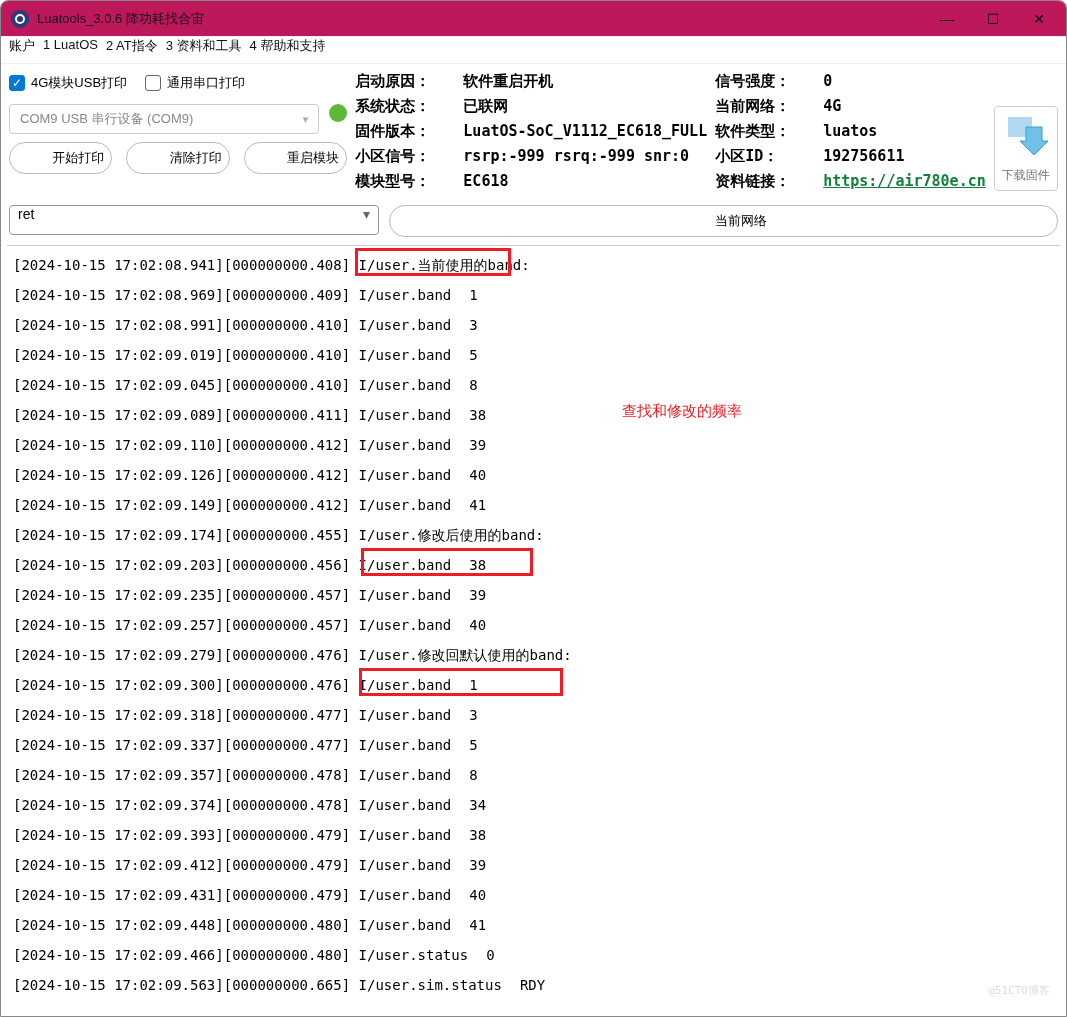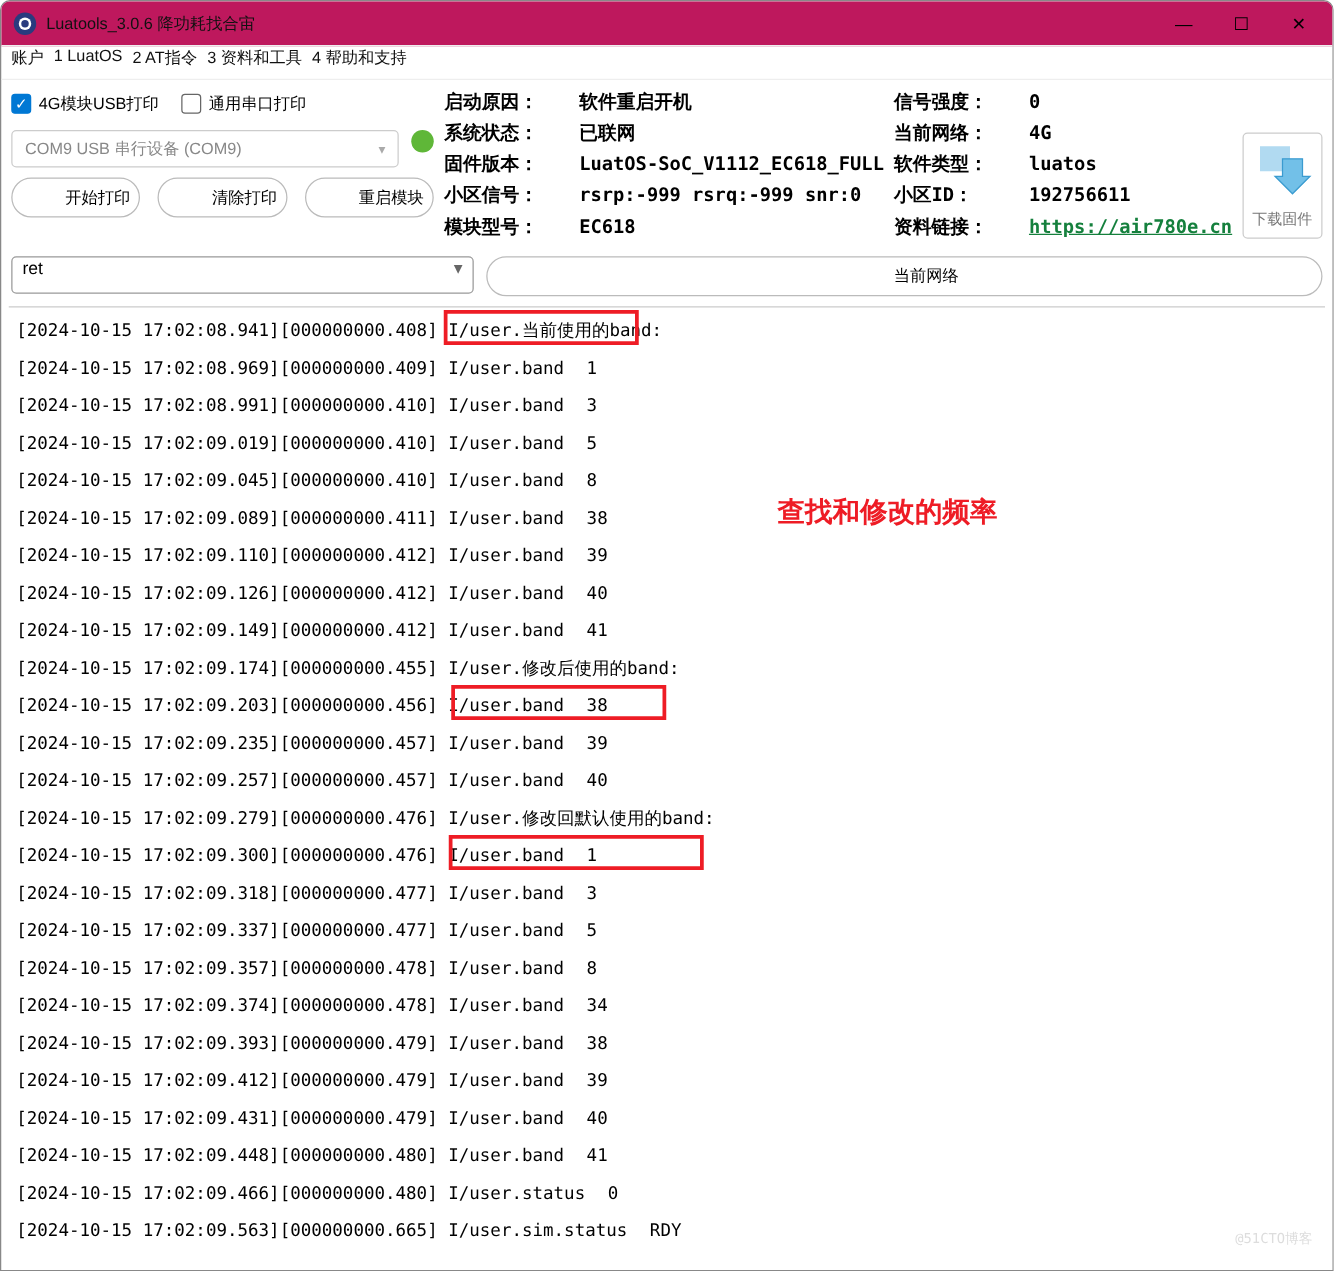--- a/index.html
+++ b/index.html
@@ -43,21 +43,21 @@
     .searchrow { display: flex; gap: 10px; padding: 4px 8px 8px; justify-content: flex-end; }
     .search-input { width: 370px; height: 30px; border: 1px solid #999; border-radius: 4px; padding: 0 8px; font-size: 14px; display: flex; justify-content: space-between; }
     .search-btn { width: 80px; }
     
     .logarea { flex: 1; border-top: 1px solid #ccc; margin: 0 6px 6px; overflow: hidden; font-family: "Microsoft YaHei", monospace; font-size: 14px; line-height: 30px; position: relative; }
     .log-lines { padding: 4px 6px; }
     .log-line { white-space: pre; }
     .log-col-val { display: inline-block; min-width: 40px; text-align: left; padding-left: 18px; }
     
     .annot-box { position: absolute; border: 3px solid #ee1c25; pointer-events: none; }
-    .annot-text { position: absolute; color: #ee1c25; font-size: 22px; font-weight: bold; pointer-events: none; }
+    .annot-text { position: absolute; color: #ee1c25; font-size: 15px; font-weight: normal; pointer-events: none; }
     .watermark { position: absolute; bottom: 4px; right: 10px; color: #ddd; font-size: 11px; }
   </style>
 </head>
 <body>
 
 <div class="window">
 
   <div class="titlebar">
     <div class="app-icon">
       <svg width="12" height="12" viewBox="0 0 12 12">

